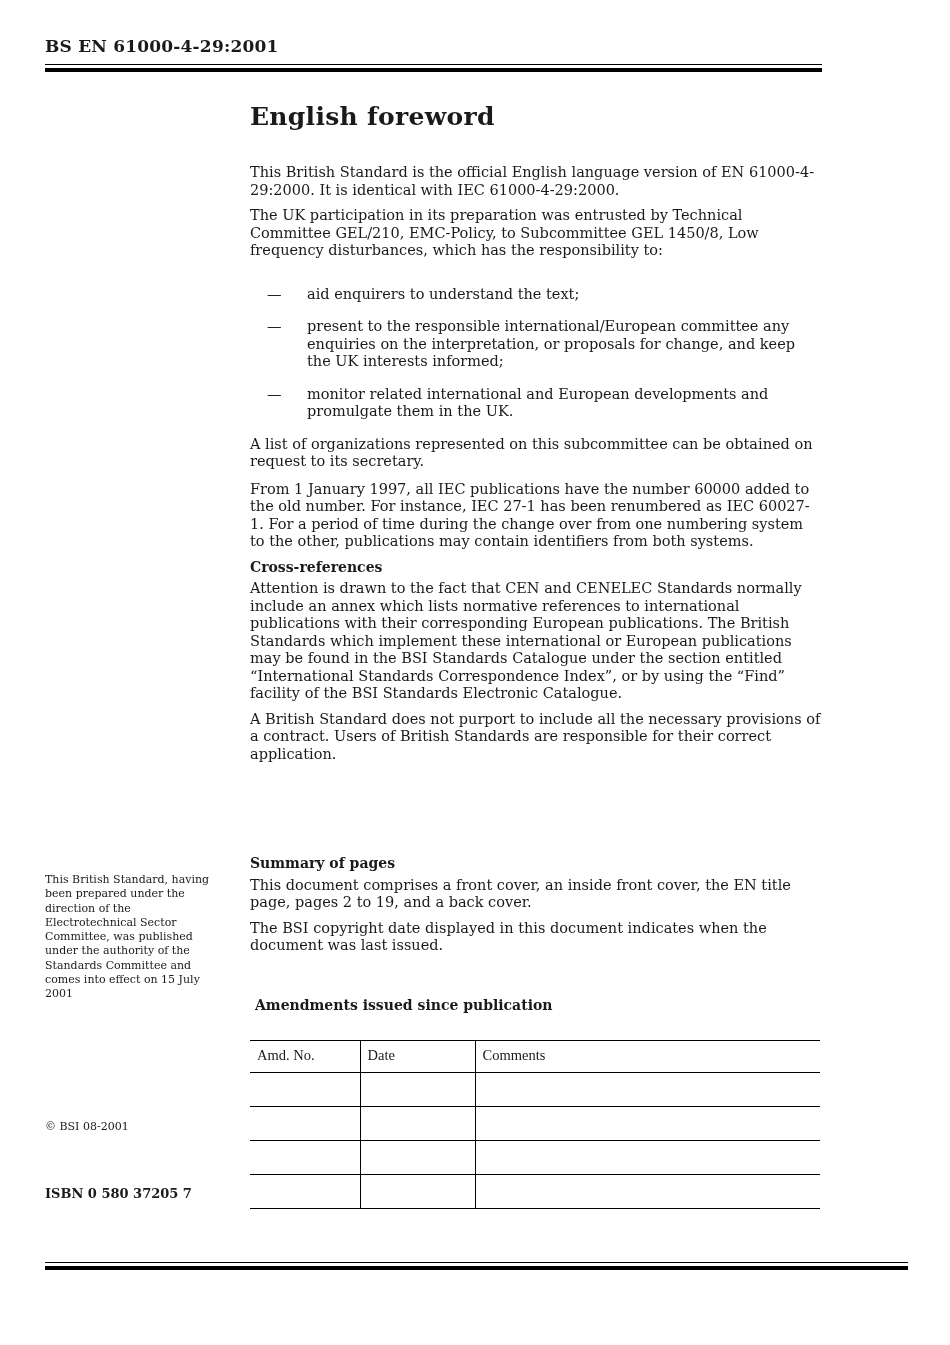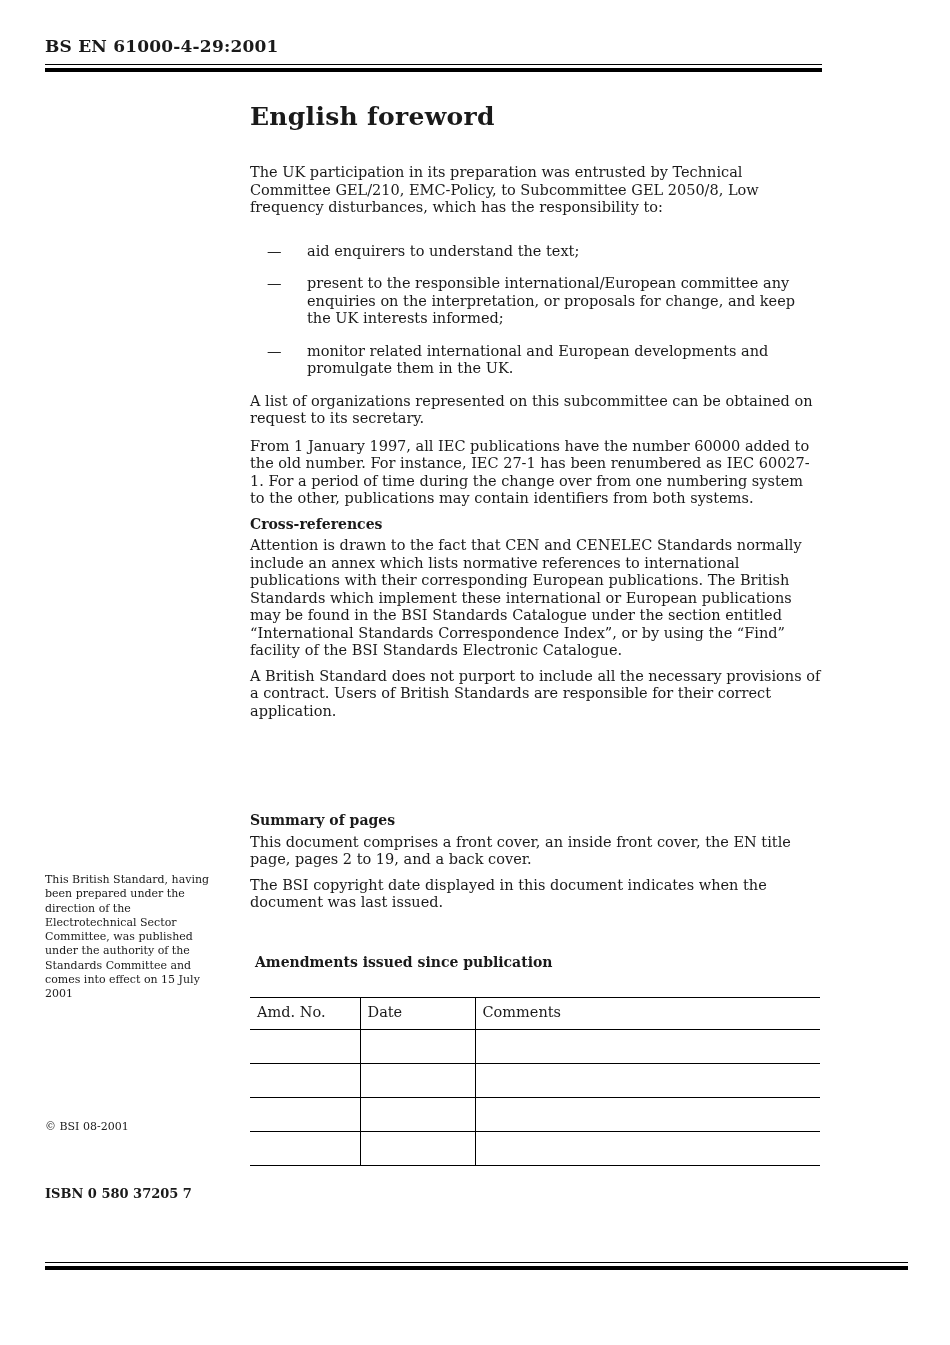--- a/index.html
+++ b/index.html
@@ -52,20 +52,21 @@
   .isbn{
     position:absolute;left:45px;top:1185px;
     font-size:13px;font-weight:bold;
   }
 
   table.amend{
     border-collapse:collapse;
     width:570px;
     margin-top:26px;
     table-layout:fixed;
+    font-family:Liberation Serif, serif;
   }
   table.amend col.c1{width:110px;}
   table.amend col.c2{width:115px;}
   table.amend col.c3{width:345px;}
   table.amend th,table.amend td{
     font-weight:normal;text-align:left;vertical-align:top;
     padding:6px 4px 6px 7px;
     font-size:14.5px;
   }
   table.amend thead tr{border-top:1px solid #000;border-bottom:1px solid #000;}
@@ -82,22 +83,23 @@
 
   <div class="rule rule-top">
     <div class="thin"></div>
     <div class="thick"></div>
   </div>
 
   <div class="main">
 
     <h1 class="fw-title">English foreword</h1>
 
+    <p class="tight">This British Standard is the official English language version of EN 61000-4-29:2000. It is identical with IEC 61000-4-29:2000.</p>
 
-    <p>The UK participation in its preparation was entrusted by Technical Committee GEL/210, EMC-Policy, to Subcommittee GEL 2050/8, Low frequency disturbances, which has the responsibility to:</p>
+    <p>The UK participation in its preparation was entrusted by Technical Committee GEL/210, EMC-Policy, to Subcommittee GEL 1450/8, Low frequency disturbances, which has the responsibility to:</p>
 
     <div class="bullets">
       <div class="bullet">
         <span class="dash">—</span>
         <span class="btxt">aid enquirers to understand the text;</span>
       </div>
       <div class="bullet">
         <span class="dash">—</span>
         <span class="btxt">present to the responsible international/European committee any enquiries on the interpretation, or proposals for change, and keep the UK interests informed;</span>
       </div>

